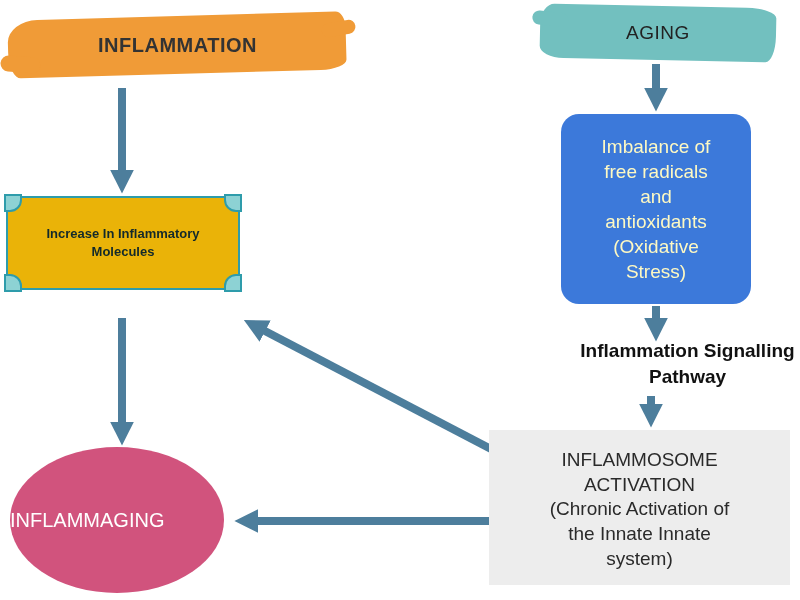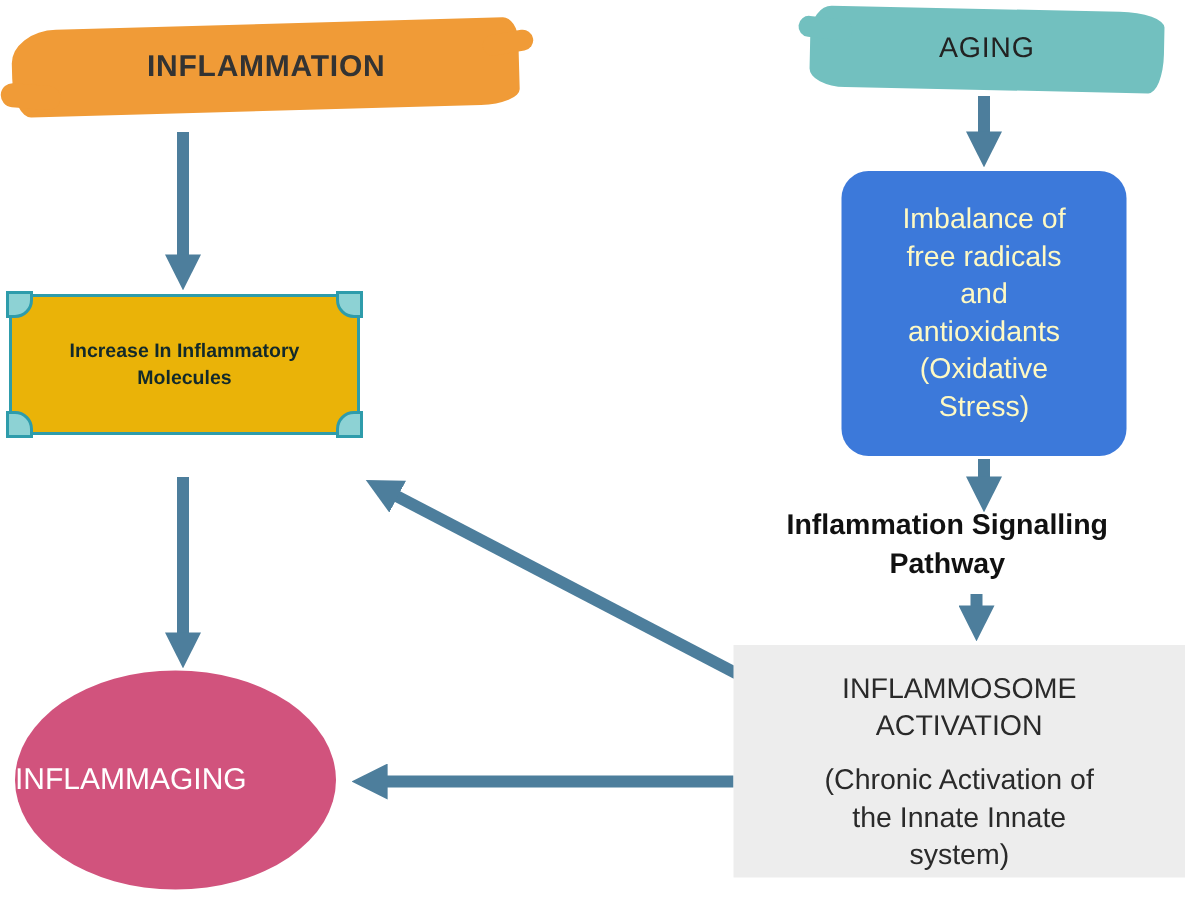--- a/index.html
+++ b/index.html
@@ -32,27 +32,27 @@
   .corner.br{right:-4px;bottom:-4px;border-radius:12px 0 0 0;}
   .molecules-text{font-size:13px;font-weight:700;color:#12292b;line-height:1.35;}
 
   
   .oxidative-box{position:absolute;left:561px;top:114px;width:190px;height:190px;
     background:#3c79da;border-radius:18px;display:flex;align-items:center;justify-content:center;
     text-align:center;box-sizing:border-box;}
   .oxidative-text{width:132px;font-size:19px;color:#fef9c3;line-height:1.32;}
 
   
-  .pathway-label{position:absolute;left:524px;top:338px;width:215px;text-align:center;
+  .pathway-label{position:absolute;left:580px;top:338px;width:215px;text-align:center;
     font-size:19px;font-weight:700;color:#111;line-height:1.35;}
 
   
   .inflammosome-box{position:absolute;left:489px;top:430px;width:301px;height:155px;
     background:#ededed;display:flex;flex-direction:column;align-items:center;justify-content:flex-start;
-    text-align:center;box-sizing:border-box;padding-top:18px;gap:12px;}
+    text-align:center;box-sizing:border-box;padding-top:18px;}
   .inflammosome-title{width:240px;font-size:19px;color:#2a2a2a;line-height:1.3;}
   .inflammosome-sub{width:190px;font-size:19px;color:#2a2a2a;line-height:1.3;}
 
   
   .inflammaging-ellipse{position:absolute;left:10px;top:447px;width:214px;height:146px;
     background:#d1537d;border-radius:50%;display:flex;flex-direction:column;align-items:flex-start;
     justify-content:center;text-align:center;}
   .inflammaging-title{font-size:20px;color:#ffffff;line-height:1.3;}
   .inflammaging-sub{width:175px;font-size:19px;color:#ffffff;line-height:1.3;}
 

